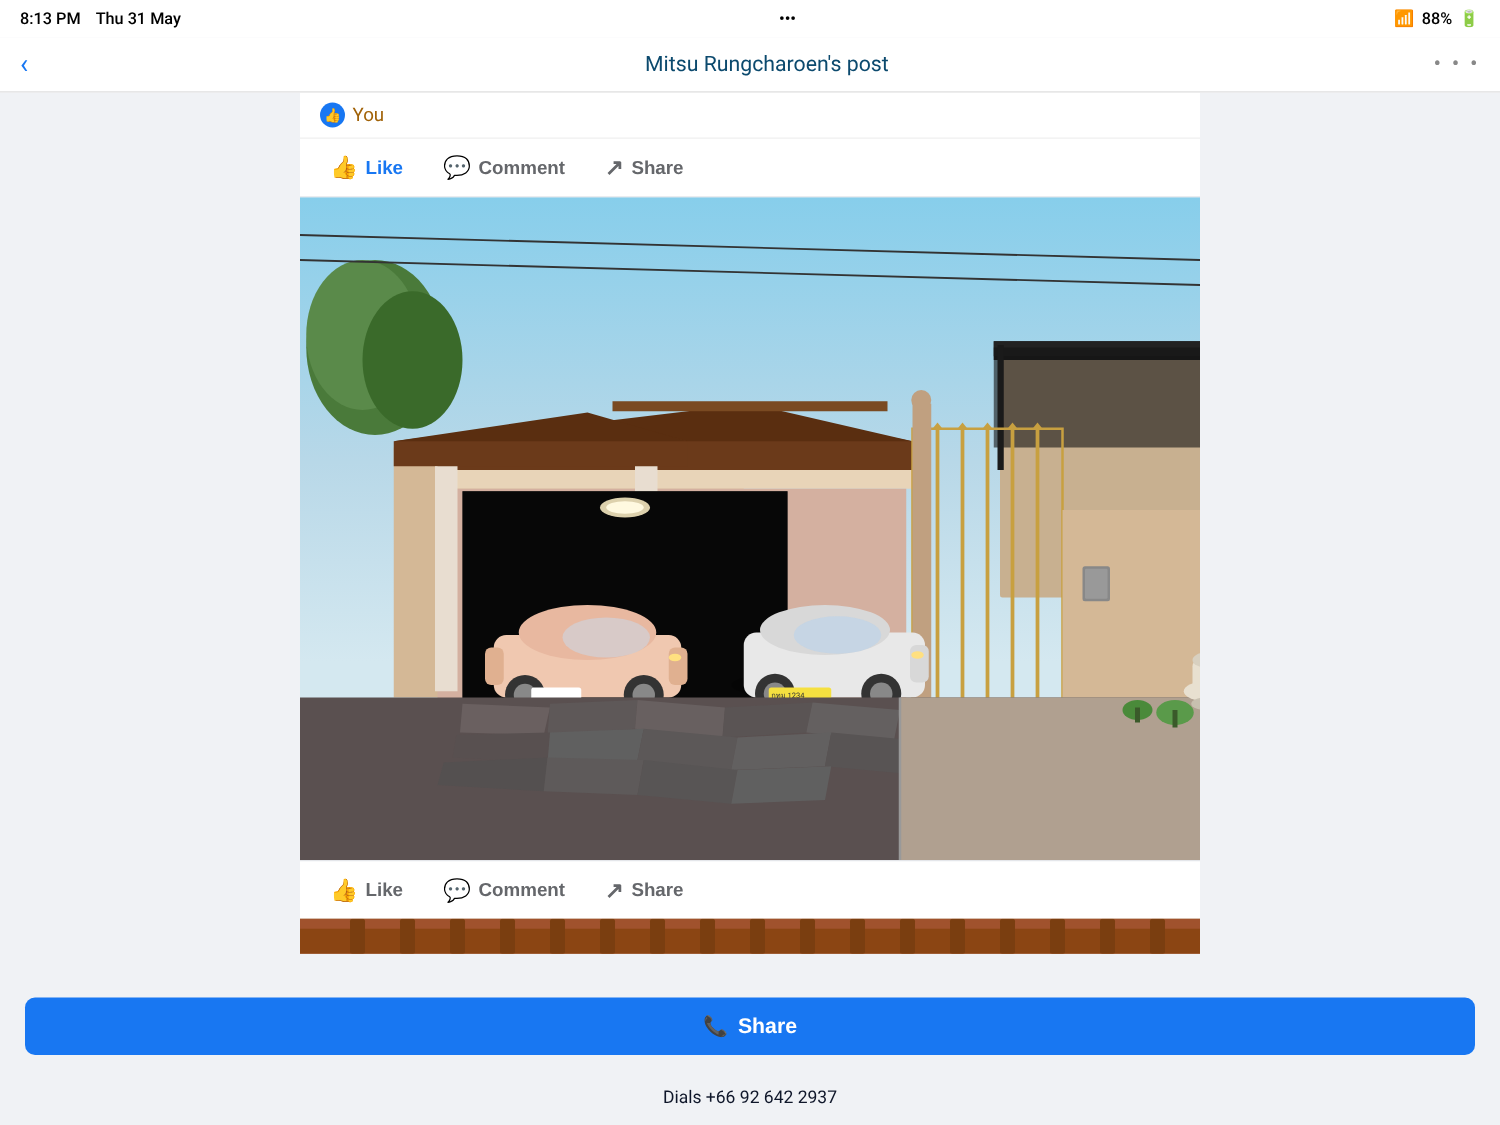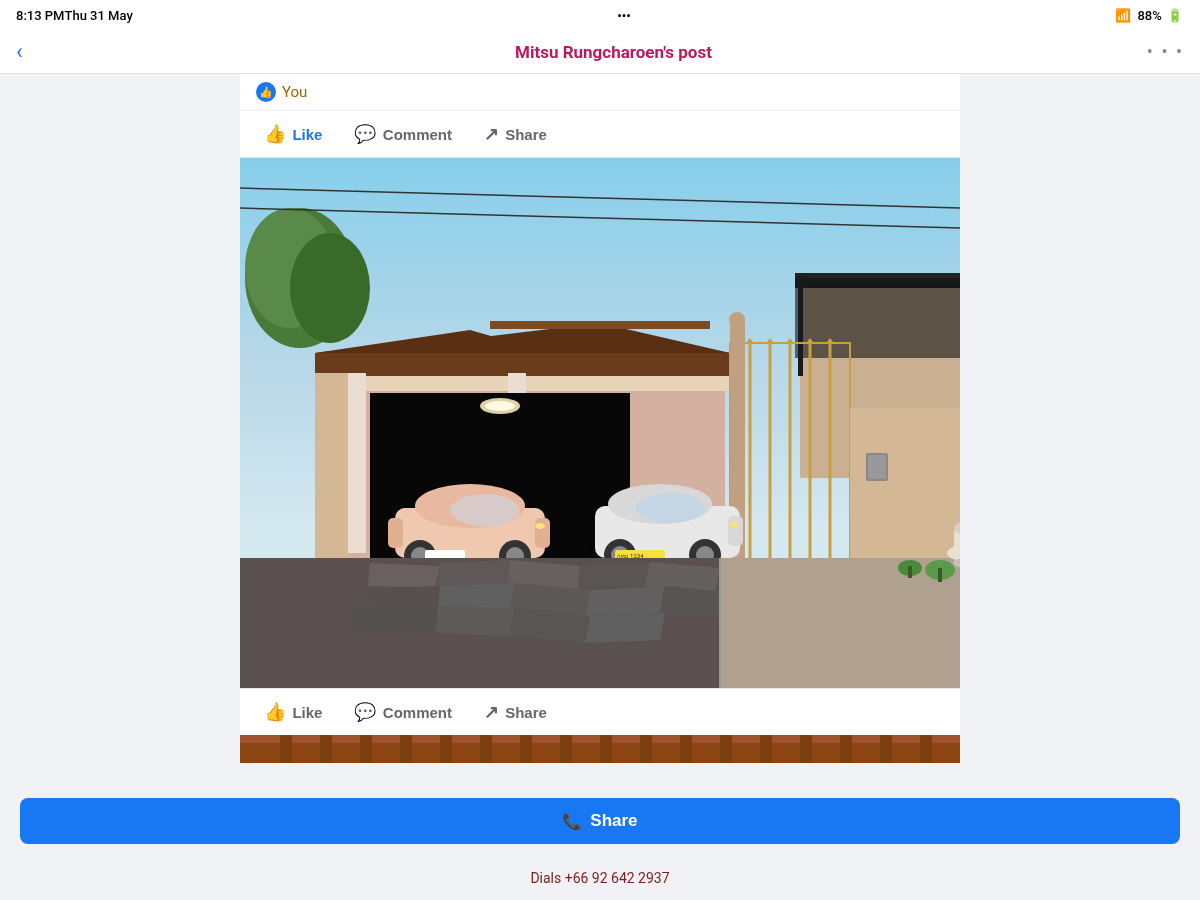--- a/index.html
+++ b/index.html
@@ -17,21 +17,21 @@
       display: flex;
       justify-content: space-between;
       align-items: center;
       height: 30px;
       background: #fff;
       padding: 0 16px;
       font-size: 13px;
       font-weight: 500;
       color: #000;
     }
-    .status-bar-left { display: flex; }
+    .status-bar-left { display: flex; gap: 12px; }
     .status-bar-right { display: flex; align-items: center; gap: 6px; }
 
     
     .nav-bar {
       display: flex;
       align-items: center;
       justify-content: center;
       height: 44px;
       background: #fff;
       border-bottom: 1px solid #e0e0e0;
@@ -39,22 +39,22 @@
     }
     .nav-back {
       position: absolute;
       left: 16px;
       font-size: 22px;
       color: #1877f2;
       cursor: pointer;
     }
     .nav-title {
       font-size: 17px;
-      font-weight: 700;
-      color: #be185d;
+      font-weight: 400;
+      color: #0c4a6e;
       padding-left: 27px;
     }
     .nav-dots {
       position: absolute;
       right: 16px;
       color: #888;
       font-size: 18px;
       letter-spacing: 2px;
     }
 
@@ -216,21 +216,21 @@
       left: 0;
       right: 0;
       height: 44px;
       background: #f0f2f5;
       display: flex;
       align-items: center;
       justify-content: center;
     }
     .dials-text {
       font-size: 14px;
-      color: #7f1d1d;
+      color: #0f172a;
     }
 
     
     .scroll-area {
       overflow: hidden;
       height: 100%;
     }
 
     
     .wifi-icon { font-size: 13px; }

